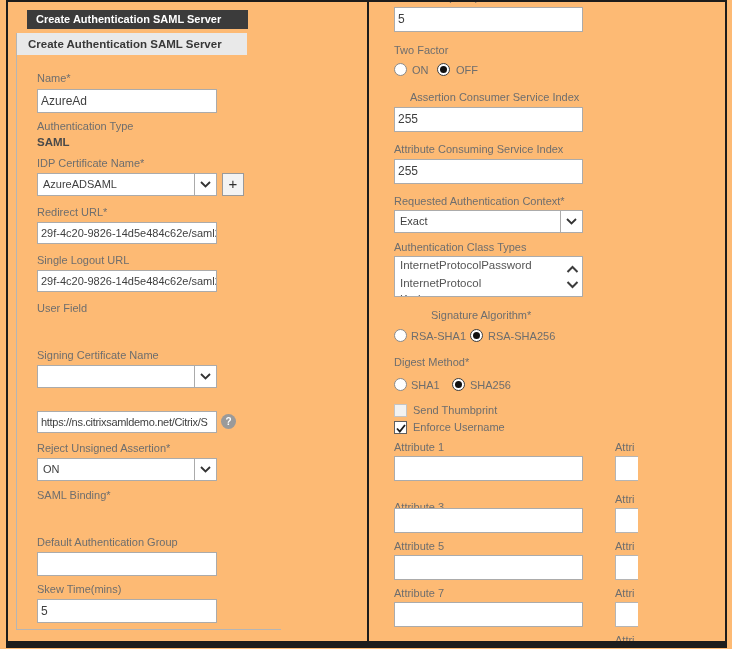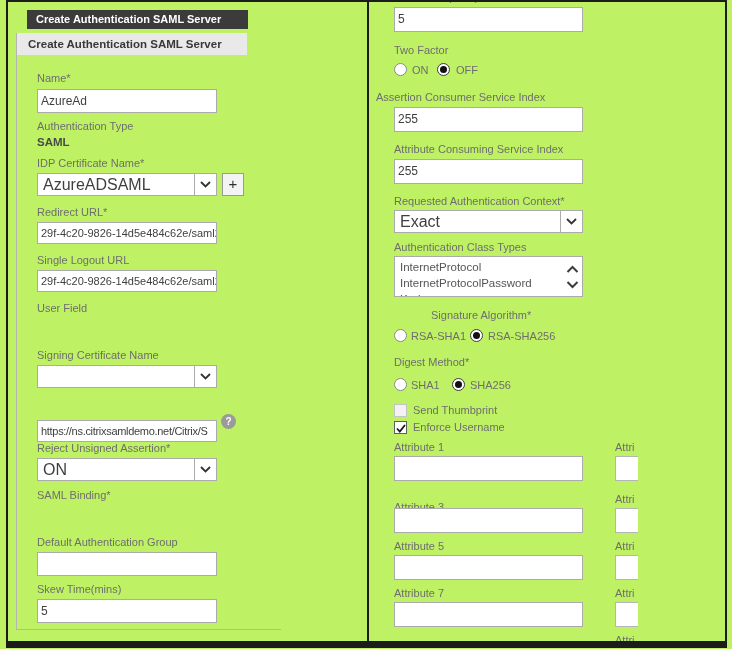--- a/index.html
+++ b/index.html
@@ -1,17 +1,17 @@
 <!DOCTYPE html>
 <html><head>
 <meta charset="utf-8">
 <style>
   html,body { margin:0; padding:0; background:#fff; }
   .canvas {
-    position:relative; width:732px; height:649px; background:#bef264; overflow:hidden;
+    position:relative; width:732px; height:649px; background:#fdba74; overflow:hidden;
     font-family:"Liberation Sans", sans-serif;
   }
   .frame {
     position:absolute; left:6px; top:0; width:721px; height:648px;
     border:2px solid #1c1c1c; border-bottom-width:7px; box-sizing:border-box;
     z-index:50; pointer-events:none;
   }
   .divider { position:absolute; left:367px; top:0; width:2px; height:648px; background:#1c1c1c; z-index:40; }
   .titlebar {
     position:absolute; left:27px; top:10px; width:221px; height:19px; background:#3b3b3b;
@@ -29,21 +29,21 @@
   .val-static { position:absolute; font-size:11.5px; font-weight:bold; color:#4a4a4a; }
   .inp {
     position:absolute; height:22px; background:#fff; border:1px solid #ababab; box-sizing:border-box;
     font-size:11px; color:#3f3f3f; line-height:20px; padding:0 3px; white-space:nowrap; overflow:hidden;
   }
   .inp.tall { height:24px; line-height:22px; font-size:12px; }
   .sel {
     position:absolute; height:23px; background:#fff; border:1px solid #ababab; box-sizing:border-box;
     display:flex; align-items:stretch;
   }
-  .sel-val { flex:1; font-size:16px; color:#3f3f3f; line-height:21px; padding:0 5px; white-space:nowrap; overflow:hidden; }
+  .sel-val { flex:1; font-size:11px; color:#3f3f3f; line-height:21px; padding:0 5px; white-space:nowrap; overflow:hidden; }
   .sel-btn {
     width:21px; border-left:1px solid #ababab; display:flex; align-items:center; justify-content:center; background:#fff;
   }
   .plus-btn {
     position:absolute; width:22px; height:23px; background:#f3f3f3; border:1px solid #9a9a9a; box-sizing:border-box;
     font-size:15px; color:#2e2e2e; text-align:center; line-height:20px;
   }
   .help-icon {
     position:absolute; width:15px; height:15px; border-radius:50%; background:#9a9a9a;
     color:#fff; font-size:10px; font-weight:bold; text-align:center; line-height:15px;
@@ -115,21 +115,21 @@
   <div class="sel" style="left:37px; top:365px; width:180px;">
     <span class="sel-val"></span>
     <span class="sel-btn">
         <svg width="11" height="7" viewBox="0 0 11 7">
           <path d="M1 1 L5.5 5.5 L10 1" stroke="#333" stroke-width="1.8" fill="none"></path>
         </svg>
       </span>
   </div>
 
   <div class="lbl" style="left:37px; top:395px;margin-top:24px;">Issuer Name</div>
-  <div class="inp" style="left:37px; top:411px; width:180px; letter-spacing:-0.3px;margin-top:9px;">https://ns.citrixsamldemo.net/Citrix/S</div>
+  <div class="inp" style="left:37px; top:411px; width:180px; letter-spacing:-0.3px;">https://ns.citrixsamldemo.net/Citrix/S</div>
   <div class="help-icon" style="left:221px; top:414px;">?</div>
 
   <div class="lbl" style="left:37px; top:442px;">Reject Unsigned Assertion*</div>
   <div class="sel" style="left:37px; top:458px; width:180px;">
     <span class="sel-val">ON</span>
     <span class="sel-btn">
         <svg width="11" height="7" viewBox="0 0 11 7">
           <path d="M1 1 L5.5 5.5 L10 1" stroke="#333" stroke-width="1.8" fill="none"></path>
         </svg>
       </span>
@@ -147,40 +147,40 @@
     <span>Skew Time(mins)</span>
   </div>
   <div class="inp tall" style="left:394px; top:7px; width:189px; height:25px;">5</div>
 
   <div class="lbl" style="left:394px; top:44px;">Two Factor</div>
   <div class="radio" style="left:394px; top:63px;"></div>
   <div class="radio-lbl" style="left:412px; top:64px;">ON</div>
   <div class="radio on" style="left:437px; top:63px;"></div>
   <div class="radio-lbl" style="left:456px; top:64px;">OFF</div>
 
-  <div class="lbl" style="left:376px; top:91px;">Assertion Consumer Service Index</div>
+  <div class="lbl" style="left:410px; top:91px;">Assertion Consumer Service Index</div>
   <div class="inp tall" style="left:394px; top:107px; width:189px; height:25px;">255</div>
 
   <div class="lbl" style="left:394px; top:143px;">Attribute Consuming Service Index</div>
   <div class="inp tall" style="left:394px; top:159px; width:189px; height:25px;">255</div>
 
   <div class="lbl" style="left:394px; top:195px;">Requested Authentication Context*</div>
   <div class="sel" style="left:394px; top:210px; width:189px;">
     <span class="sel-val">Exact</span>
     <span class="sel-btn">
         <svg width="11" height="7" viewBox="0 0 11 7">
           <path d="M1 1 L5.5 5.5 L10 1" stroke="#333" stroke-width="1.8" fill="none"></path>
         </svg>
       </span>
   </div>
 
   <div class="lbl" style="left:394px; top:241px;">Authentication Class Types</div>
   <div class="listbox">
+    <div class="listbox-item">InternetProtocolPassword</div>
     <div class="listbox-item" style="padding-top:2px;">InternetProtocol</div>
-    <div class="listbox-item">InternetProtocolPassword</div>
     <div class="listbox-item">Kerberos</div>
     <div class="listbox-arrows">
       <span class="lb-up"><svg width="13" height="9" viewBox="0 0 13 9">
             <path d="M1.5 7 L6.5 2 L11.5 7" stroke="#3c3c3c" stroke-width="2" fill="none"></path>
           </svg></span>
       <span class="lb-dn"><svg width="13" height="9" viewBox="0 0 13 9">
             <path d="M1.5 2 L6.5 7 L11.5 2" stroke="#3c3c3c" stroke-width="2" fill="none"></path>
           </svg></span>
     </div>
   </div>

